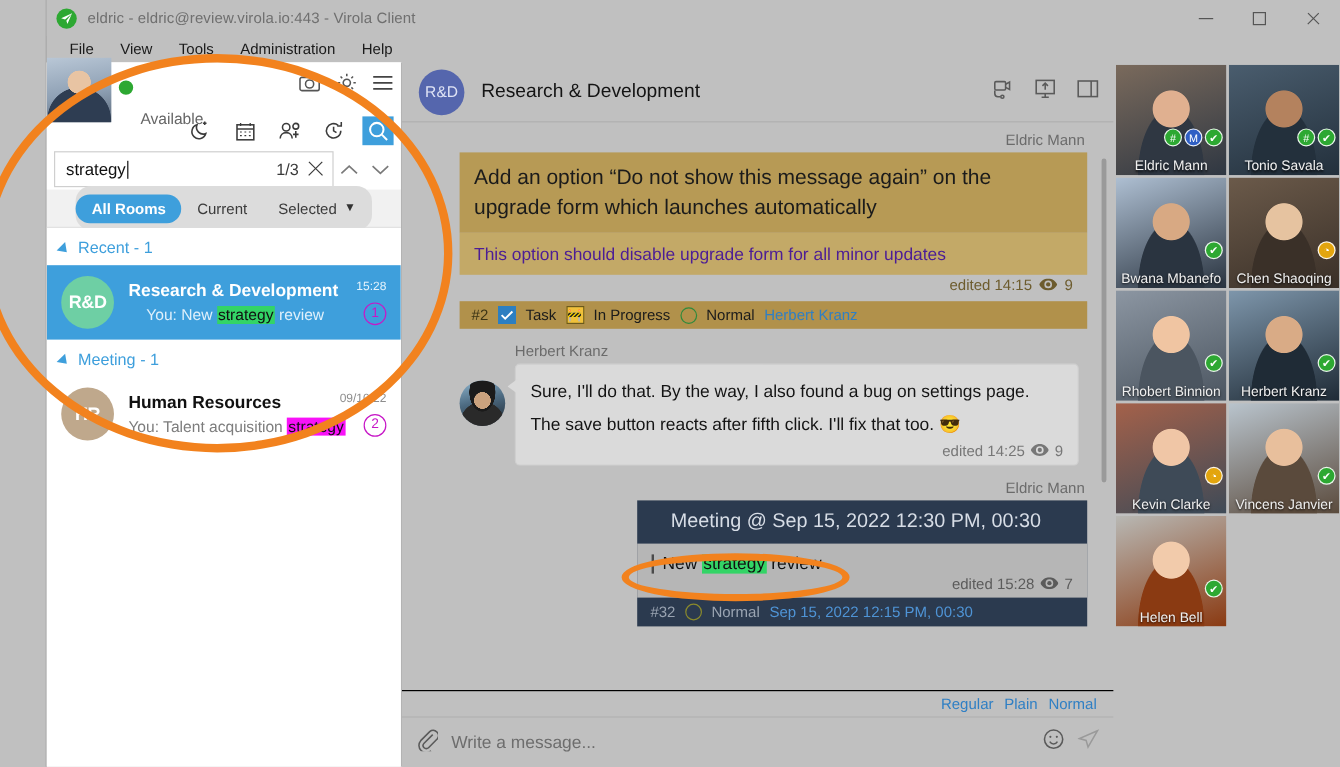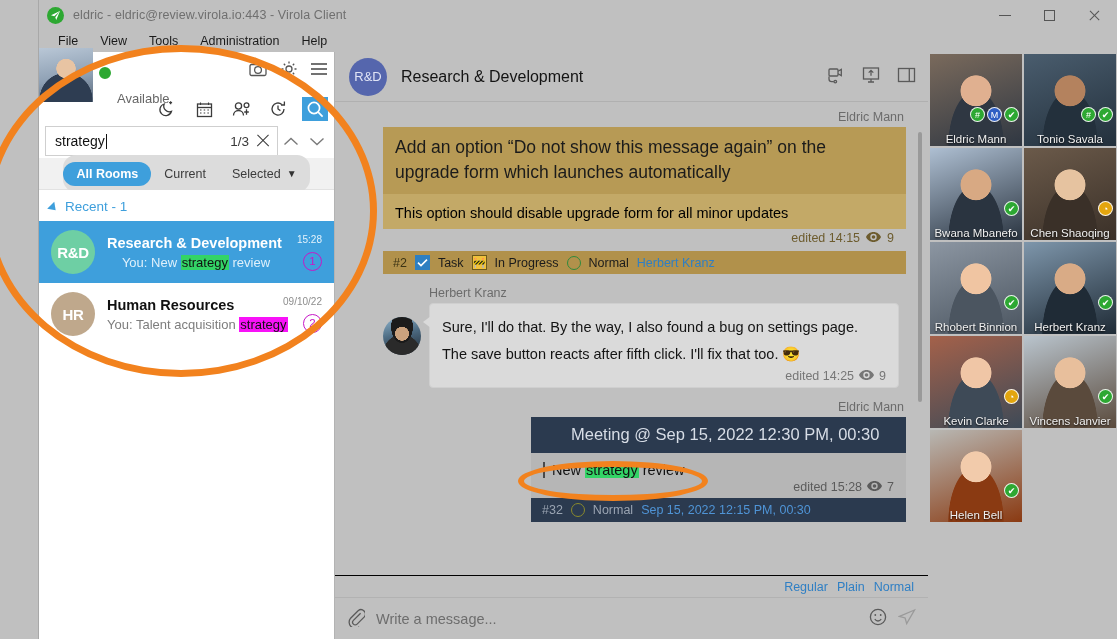--- a/index.html
+++ b/index.html
@@ -152,21 +152,21 @@
   .chat-title { font-size:16px; color:#141414; flex:1; }
   .chat-icons { display:flex; gap:17px; align-items:center; color:#5a5a5a; }
 
   #messages { flex:1; min-height:0; position:relative; padding:8px 22px 0 48px; overflow:hidden; }
   .msg-sender-right { text-align:right; font-size:12.5px; color:#6b6b6b; margin:0 2px 3px 0; }
   .msg-sender-left { font-size:12.5px; color:#6b6b6b; margin:0 0 3px 4px; }
 
   
   .task-card { border:0; margin-bottom:12px; }
   .task-head { background:#b79a55; color:#1b1b1b; font-size:17.5px; line-height:25px; padding:8px 12px 9px 12px; }
-  .task-body { background:#c3a967; color:#000000; font-size:14.5px; line-height:23px; padding:8px 12px 4px 12px; position:relative; }
+  .task-body { background:#c3a967; color:#4c1d95; font-size:14.5px; line-height:23px; padding:8px 12px 4px 12px; position:relative; }
   .task-meta { text-align:right; font-size:12.5px; color:#6d5c2e; padding:2px 12px 6px 0; display:flex; justify-content:flex-end; align-items:center; gap:6px;}
   .task-foot { background:#b1914b; display:flex; align-items:center; gap:8px; padding:4px 10px; font-size:12.5px; color:#1b1b1b; }
   .task-foot .num { color:#3c3415; }
   .chkbox { width:15px;height:15px;background:#2d7fc1; display:flex;align-items:center;justify-content:center; }
   .chkbox svg{display:block;}
   .wip-ic { width:15px; height:15px; background:#f0c13b; border:1px solid #6b5a1d; display:flex; align-items:center; justify-content:center; font-size:10px; }
   .prio-circle { width:14px;height:14px;border-radius:50%;border:1.6px solid #2f8a3c; }
   .prio-circle.olive { border-color:#8a8a2c; }
   .assignee { color:#2f7fc4; }
 
@@ -180,21 +180,21 @@
   .bub-in:before{
     content:""; position:absolute; left:-7px; top:12px; width:0;height:0;
     border-right:8px solid #dadada; border-top:6px solid transparent; border-bottom:6px solid transparent;
   }
   .bub-text { font-size:14.5px; line-height:27px; color:#141414; }
   .bub-meta { text-align:right; font-size:12.5px; color:#777; padding-top:1px; display:flex; justify-content:flex-end; align-items:center; gap:5px;}
 
   
   .meet-wrap { display:flex; justify-content:flex-end; }
   .meet-card { width:375px; background:#2b3a4f; }
-  .meet-head { font-size:16.5px; color:#d7dde6; padding:8px 12px 9px 28px;margin-left:12px; }
+  .meet-head { font-size:16.5px; color:#d7dde6; padding:8px 12px 9px 28px; }
   .meet-body { background:#b6b6b6; padding:9px 12px 4px 12px; }
   .meet-text { font-size:14.5px; color:#111; border-left:2px solid #4a4a4a; padding-left:7px; }
   .meet-meta { text-align:right; font-size:12.5px; color:#5b5b5b; padding-top:2px; display:flex; justify-content:flex-end; align-items:center; gap:5px;}
   .meet-foot { display:flex; align-items:center; gap:8px; padding:5px 11px; font-size:12.5px; color:#9aa4b2; }
   .meet-foot .mtime { color:#4f94d6; }
 
   
   #fmt-row { height:22px; flex:none; display:flex; justify-content:flex-end; align-items:center; gap:9px;
     padding-right:14px; font-size:12.5px; color:#2f7fc4; border-top:1px solid #000000;}
   #compose { height:42px; flex:none; display:flex; align-items:center; gap:11px; padding:0 12px 0 12px;
@@ -371,20 +371,24 @@
             <div class="room-main">
               <div class="room-title">Research &amp; Development</div>
               <div class="room-sub"><span>You: New </span><span class="hl-green">strategy</span><span> review</span></div>
             </div>
             <div class="room-right">
               <div class="room-time">15:28</div>
               <div class="badge">1</div>
             </div>
           </div>
 
+          <div class="group-hdr">
+            <span class="group-tri"></span>
+            <span class="group-label">Meeting - 1</span>
+          </div>
 
           <div class="room">
             <div class="room-av" style="background:#bfa88c">
               <span>HR</span>
             </div>
             <div class="room-main">
               <div class="room-title">Human Resources</div>
               <div class="room-sub"><span>You: Talent acquisition </span><span class="hl-magenta">strategy</span></div>
             </div>
             <div class="room-right">

